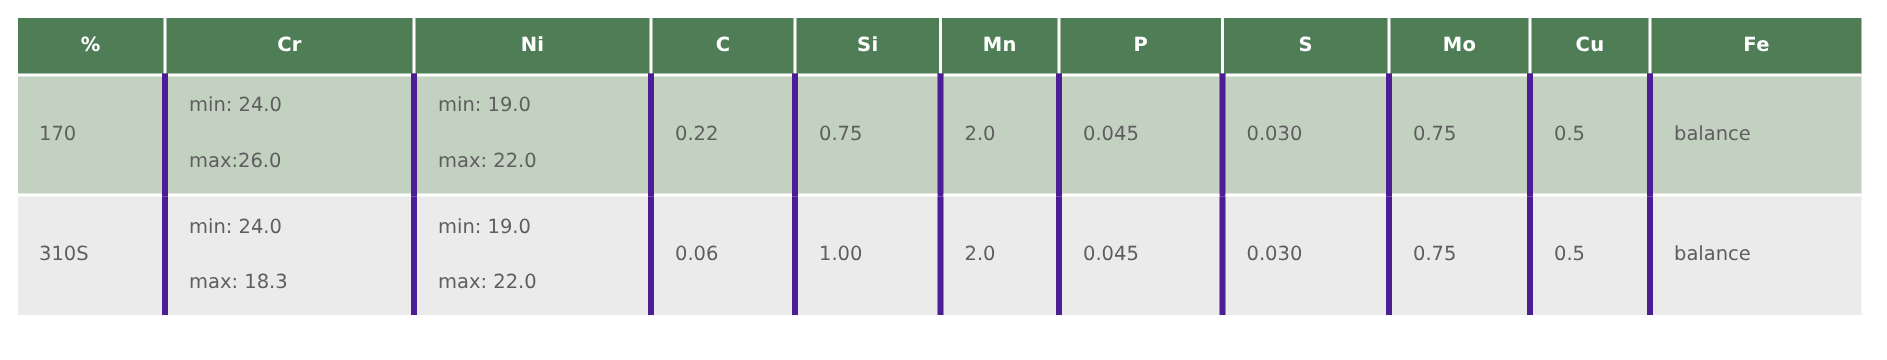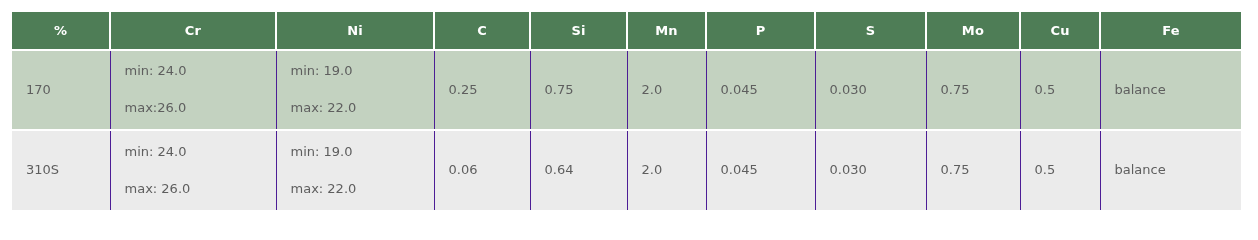--- a/index.html
+++ b/index.html
@@ -42,21 +42,21 @@
   table.spec-table th:last-child {
     border-right: 0;
     margin-top: 48px;
   }
   table.spec-table td {
     color: #5e5e5e;
     font-size: 13px;
     text-align: left;
     vertical-align: middle;
     padding: 10px 0 10px 14px;
-    border-right: 1px solid #4c1d95;
+    border-right: 4px solid #4c1d95;
     border-top: 2px solid #ffffff;
     box-sizing: border-box;
     line-height: 1.15;
   }
   table.spec-table td:last-child {
     border-right: 0;
   }
   tr.row-a td {
     background: #c3d2c0;
     height: 80px;
@@ -128,45 +128,45 @@
             <span class="mm-line first">min: 24.0</span>
             <span class="mm-line">max:26.0</span>
           </span>
         </td>
         <td>
           <span class="minmax">
             <span class="mm-line first">min: 19.0</span>
             <span class="mm-line">max: 22.0</span>
           </span>
         </td>
-        <td>0.25</td>
+        <td>0.22</td>
         <td>0.75</td>
         <td>2.0</td>
         <td>0.045</td>
         <td>0.030</td>
         <td>0.75</td>
         <td>0.5</td>
         <td>balance</td>
       </tr>
       <tr class="row-b">
         <td>310S</td>
         <td>
           <span class="minmax">
             <span class="mm-line first">min: 24.0</span>
-            <span class="mm-line">max: 26.0</span>
+            <span class="mm-line">max: 18.3</span>
           </span>
         </td>
         <td>
           <span class="minmax">
             <span class="mm-line first">min: 19.0</span>
             <span class="mm-line">max: 22.0</span>
           </span>
         </td>
         <td>0.06</td>
-        <td>0.64</td>
+        <td>1.00</td>
         <td>2.0</td>
         <td>0.045</td>
         <td>0.030</td>
         <td>0.75</td>
         <td>0.5</td>
         <td>balance</td>
       </tr>
     </tbody>
   </table>
 </div>

